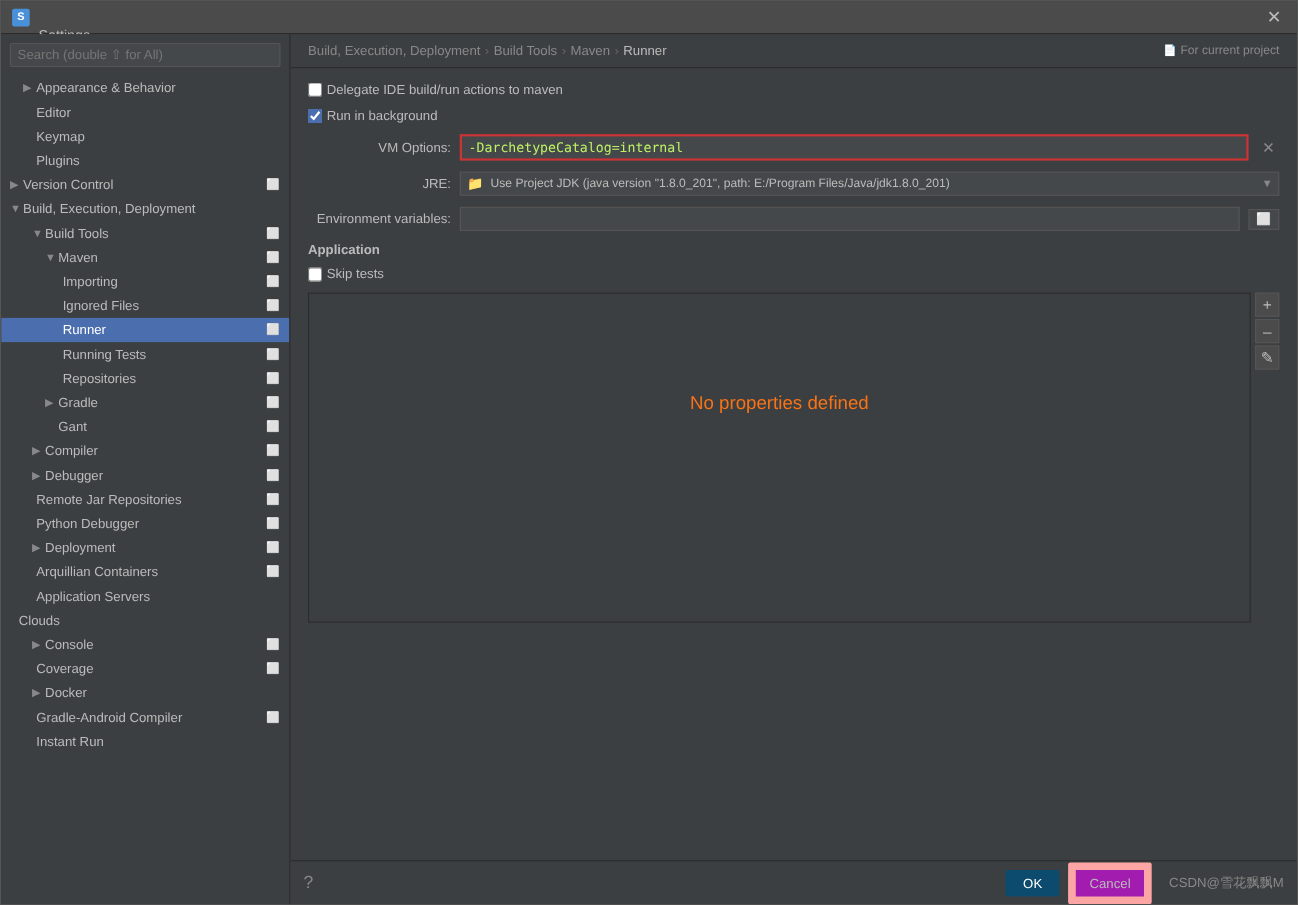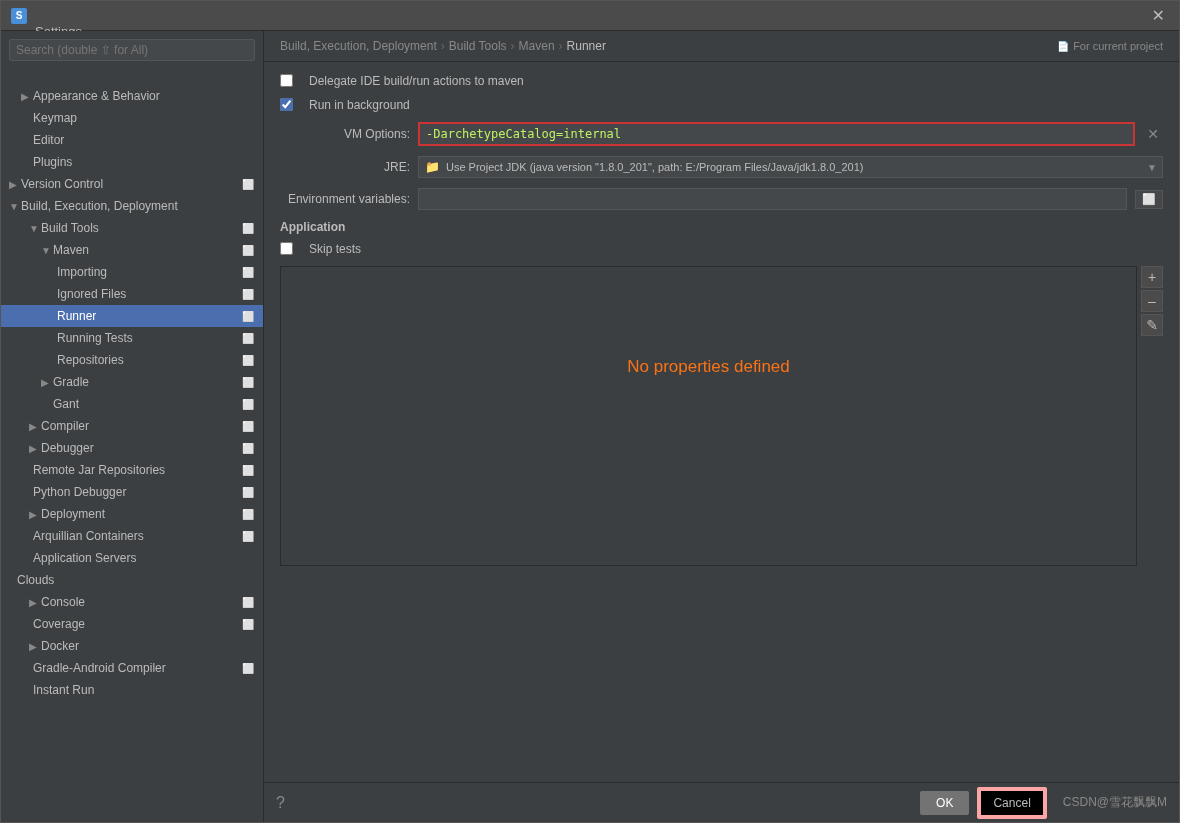--- a/index.html
+++ b/index.html
@@ -75,21 +75,21 @@
       flex-shrink: 0;
       padding: 4px 0;
     }
 
     .sidebar::-webkit-scrollbar { width: 6px; }
     .sidebar::-webkit-scrollbar-track { background: #3c3f41; }
     .sidebar::-webkit-scrollbar-thumb { background: #555; border-radius: 3px; }
 
     .search-box {
       padding: 4px 8px;
-      margin-bottom: 20px;
+      margin-bottom: 4px;
       text-decoration: underline;
     }
 
     .search-input {
       width: 100%;
       background: #45484a;
       border: 1px solid #555;
       color: #bbbbbb;
       padding: 3px 6px;
       font-size: 12px;
@@ -159,22 +159,22 @@
       display: flex;
       align-items: center;
       margin-bottom: 10px;
       gap: 8px;
     }
 
     .setting-row label {
       color: #bbbbbb;
       font-size: 12px;
       display: flex;
-      align-items: flex-start;
-      gap: 16px;
+      align-items: center;
+      gap: 4px;
     }
 
     .checkbox-input {
       width: 13px;
       height: 13px;
       accent-color: #4b6eaf;
     }
 
     .field-label {
       min-width: 130px;
@@ -283,33 +283,33 @@
       border-top: 1px solid #2b2b2b;
       display: flex;
       align-items: center;
       justify-content: flex-end;
       padding: 0 12px;
       gap: 8px;
       flex-shrink: 0;
     }
 
     .btn-ok {
-      background: #737373;
+      background: #0c4a6e;
       color: white;
       border: none;
       padding: 5px 16px;
       cursor: pointer;
       font-size: 12px;
       border-radius: 2px;
     }
 
     .btn-cancel {
-      background: #000000;
-      color: #bbbbbb;
-      border: 4px solid #fca5a5;
+      background: #a21caf;
+      color: #bbbbbb;
+      border: 7px solid #fca5a5;
       padding: 5px 12px;
       cursor: pointer;
       font-size: 12px;
       border-radius: 2px;
     }
 
     .btn-help {
       background: none;
       color: #888;
       border: none;
@@ -354,26 +354,26 @@
         <input class="search-input" type="text" placeholder="Search (double ⇧ for All)" style="">
       </div>
 
       <div class="sidebar-item indent-1">
         <span class="arrow">▶</span>
         <span>Appearance &amp; Behavior</span>
       </div>
 
       <div class="sidebar-item indent-1" style="padding-left:20px">
         <span class="arrow"></span>
+        <span>Editor</span>
+      </div>
+
+      <div class="sidebar-item indent-1" style="padding-left:20px">
+        <span class="arrow"></span>
         <span>Keymap</span>
-      </div>
-
-      <div class="sidebar-item indent-1" style="padding-left:20px">
-        <span class="arrow"></span>
-        <span>Editor</span>
       </div>
 
       <div class="sidebar-item indent-1" style="padding-left:20px">
         <span class="arrow"></span>
         <span>Plugins</span>
       </div>
 
       <div class="sidebar-item">
         <span class="arrow">▶</span>
         <span>Version Control</span>

